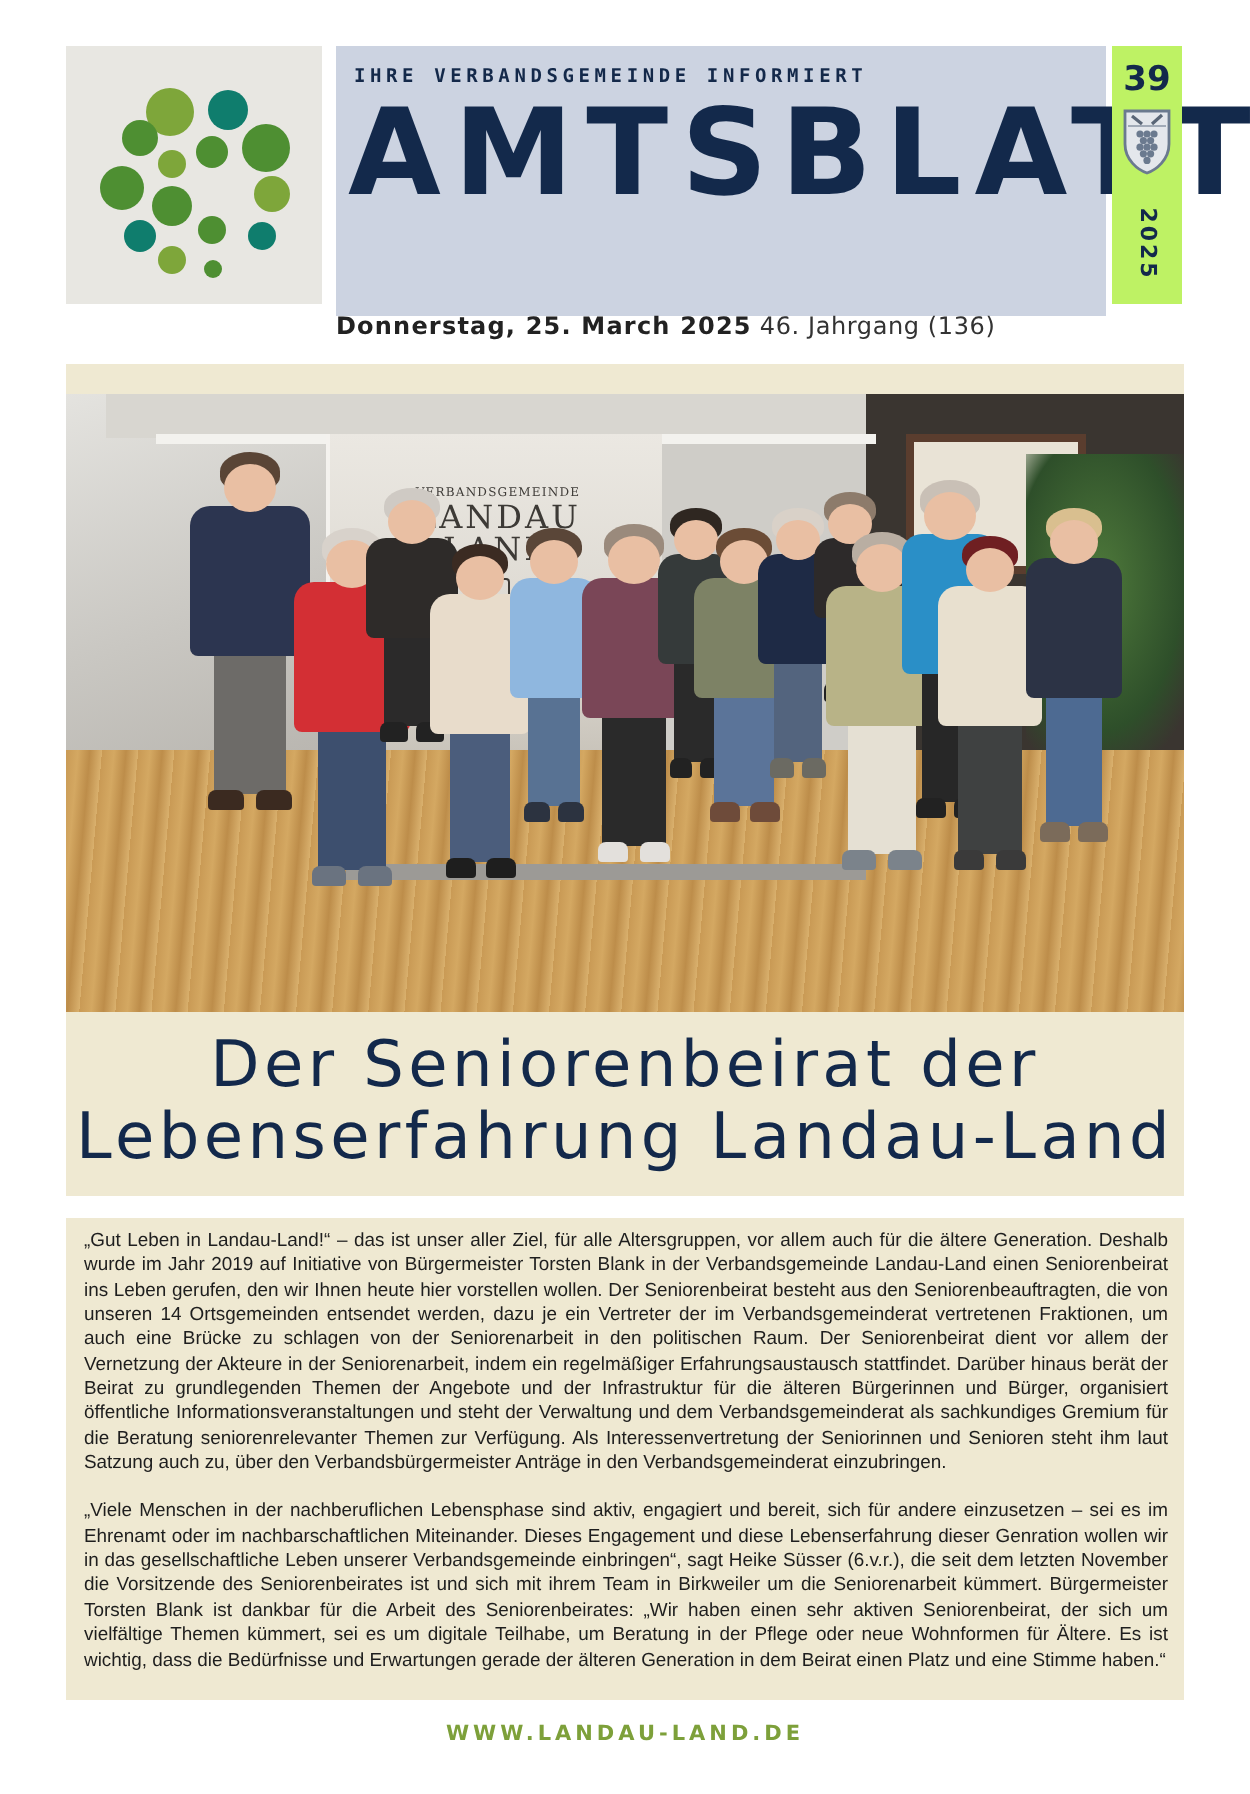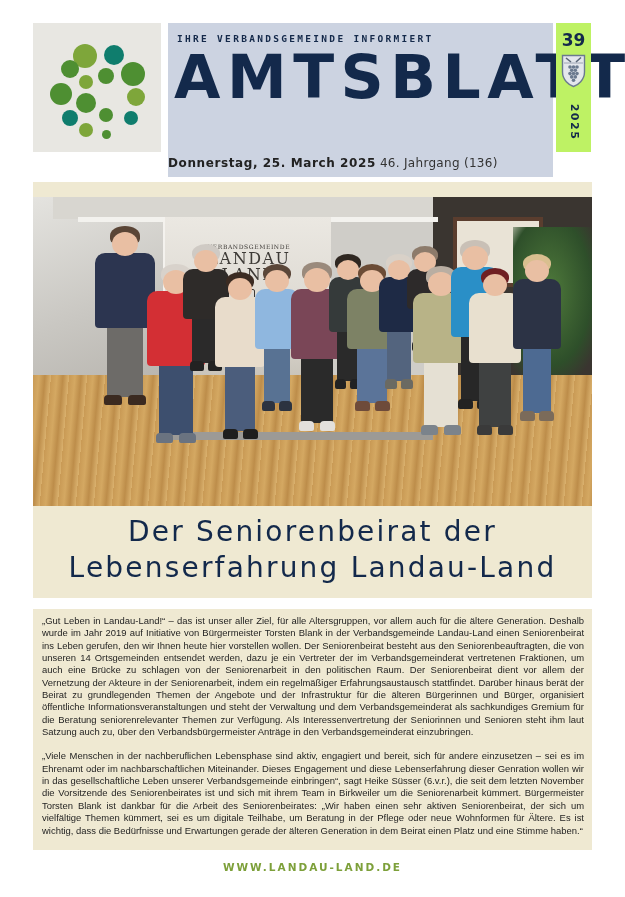--- a/index.html
+++ b/index.html
@@ -2,21 +2,21 @@
 <html><head>
 <meta charset="utf-8">
 <style>
   * { box-sizing: border-box; margin: 0; padding: 0; }
   html, body { width: 625px; height: 897px; background: #ffffff; overflow: hidden; }
   body { position: relative; font-family: "DejaVu Sans", sans-serif; color: #1d2a3a; }
 
   
   .logo-box { position: absolute; left: 33px; top: 23px; width: 128px; height: 129px; background: #e8e7e2; }
   .dot { position: absolute; border-radius: 50%; }
-  .title-box { position: absolute; left: 168px; top: 23px; width: 385px; height: 154px; background: #ccd3e1; }
+  .title-box { position: absolute; left: 168px; top: 23px; width: 385px; height: 135px; background: #ccd3e1; }
   .kicker { position: absolute; left: 9px; top: 10px; font-family: "DejaVu Sans Mono", monospace; font-weight: bold; font-size: 9.5px; letter-spacing: 2.3px; color: #14294a; white-space: nowrap; }
   .title1 { position: absolute; left: 6px; top: 24px; font-family: "DejaVu Sans", sans-serif; font-weight: bold; font-size: 60px; letter-spacing: 6.5px; color: #13294b; line-height: 1; white-space: nowrap; }
   .title2 { position: absolute; left: 7px; top: 70px; font-family: "DejaVu Sans", sans-serif; font-weight: bold; font-size: 33px; letter-spacing: 4.2px; color: #13294b; line-height: 1; white-space: nowrap; }
   .issue-box { position: absolute; left: 556px; top: 23px; width: 35px; height: 129px; background: #bef264; }
   .issue-no { position: absolute; left: 0; top: 9px; width: 35px; text-align: center; font-weight: bold; font-size: 17px; color: #13294b; line-height: 1; }
   .crest { position: absolute; left: 5px; top: 31px; width: 25px; height: 34px; }
   .issue-year { position: absolute; left: 4px; top: 74px; width: 28px; height: 50px; }
   .issue-year span { position: absolute; left: 50%; top: 50%; transform: translate(-50%,-50%) rotate(90deg); font-weight: bold; font-size: 11px; letter-spacing: 1.5px; color: #13294b; white-space: nowrap; }
 
   .dateline { position: absolute; left: 168px; top: 156px; font-size: 12px; color: #222; white-space: nowrap; letter-spacing: 0.3px; }
@@ -39,21 +39,21 @@
   .ph-floor { position: absolute; left: 0; top: 178px; width: 559px; height: 131px; background: repeating-linear-gradient(95deg, #c99a55 0px, #d4a862 6px, #bd8d4a 12px, #d9b06d 18px); }
   .ph-stand { position: absolute; left: 140px; top: 235px; width: 260px; height: 8px; background: #9c9a96; }
   .person { position: absolute; }
   .p-head { position: absolute; border-radius: 50%; background: #e9bfa3; }
   .p-hair { position: absolute; border-radius: 50% 50% 40% 40%; }
   .p-body { position: absolute; border-radius: 10px 10px 4px 4px; }
   .p-legs { position: absolute; border-radius: 2px; }
   .p-shoe { position: absolute; border-radius: 4px 4px 2px 2px; }
 
   
-  .headline { position: absolute; left: 33px; top: 514px; width: 559px; text-align: center; font-family: "DejaVu Sans", sans-serif; font-size: 28px; line-height: 36px; letter-spacing: 2.2px; color: #13294b; }
+  .headline { position: absolute; left: 33px; top: 514px; width: 559px; text-align: center; font-family: "DejaVu Sans", sans-serif; font-size: 32px; line-height: 36px; letter-spacing: 2.2px; color: #13294b; }
 
   
   .article { position: absolute; left: 33px; top: 609px; width: 559px; height: 241px; background: #efe9d2; padding: 6px 8px 0 9px; }
   .article p { font-family: "Liberation Sans", sans-serif; font-size: 9.45px; line-height: 12.35px; color: #1e1e1e; text-align: justify; }
   .article p + p { margin-top: 12px; }
 
   .footer-url { position: absolute; left: 0; top: 861px; width: 625px; text-align: center; font-family: "DejaVu Sans", sans-serif; font-weight: bold; font-size: 10.5px; letter-spacing: 2px; color: #7da03a; }
 </style>
 </head>
 <body>

